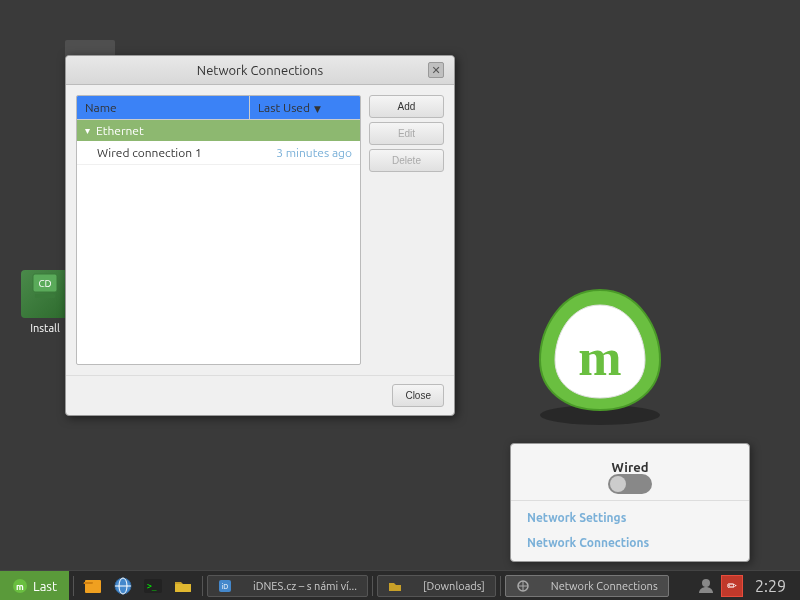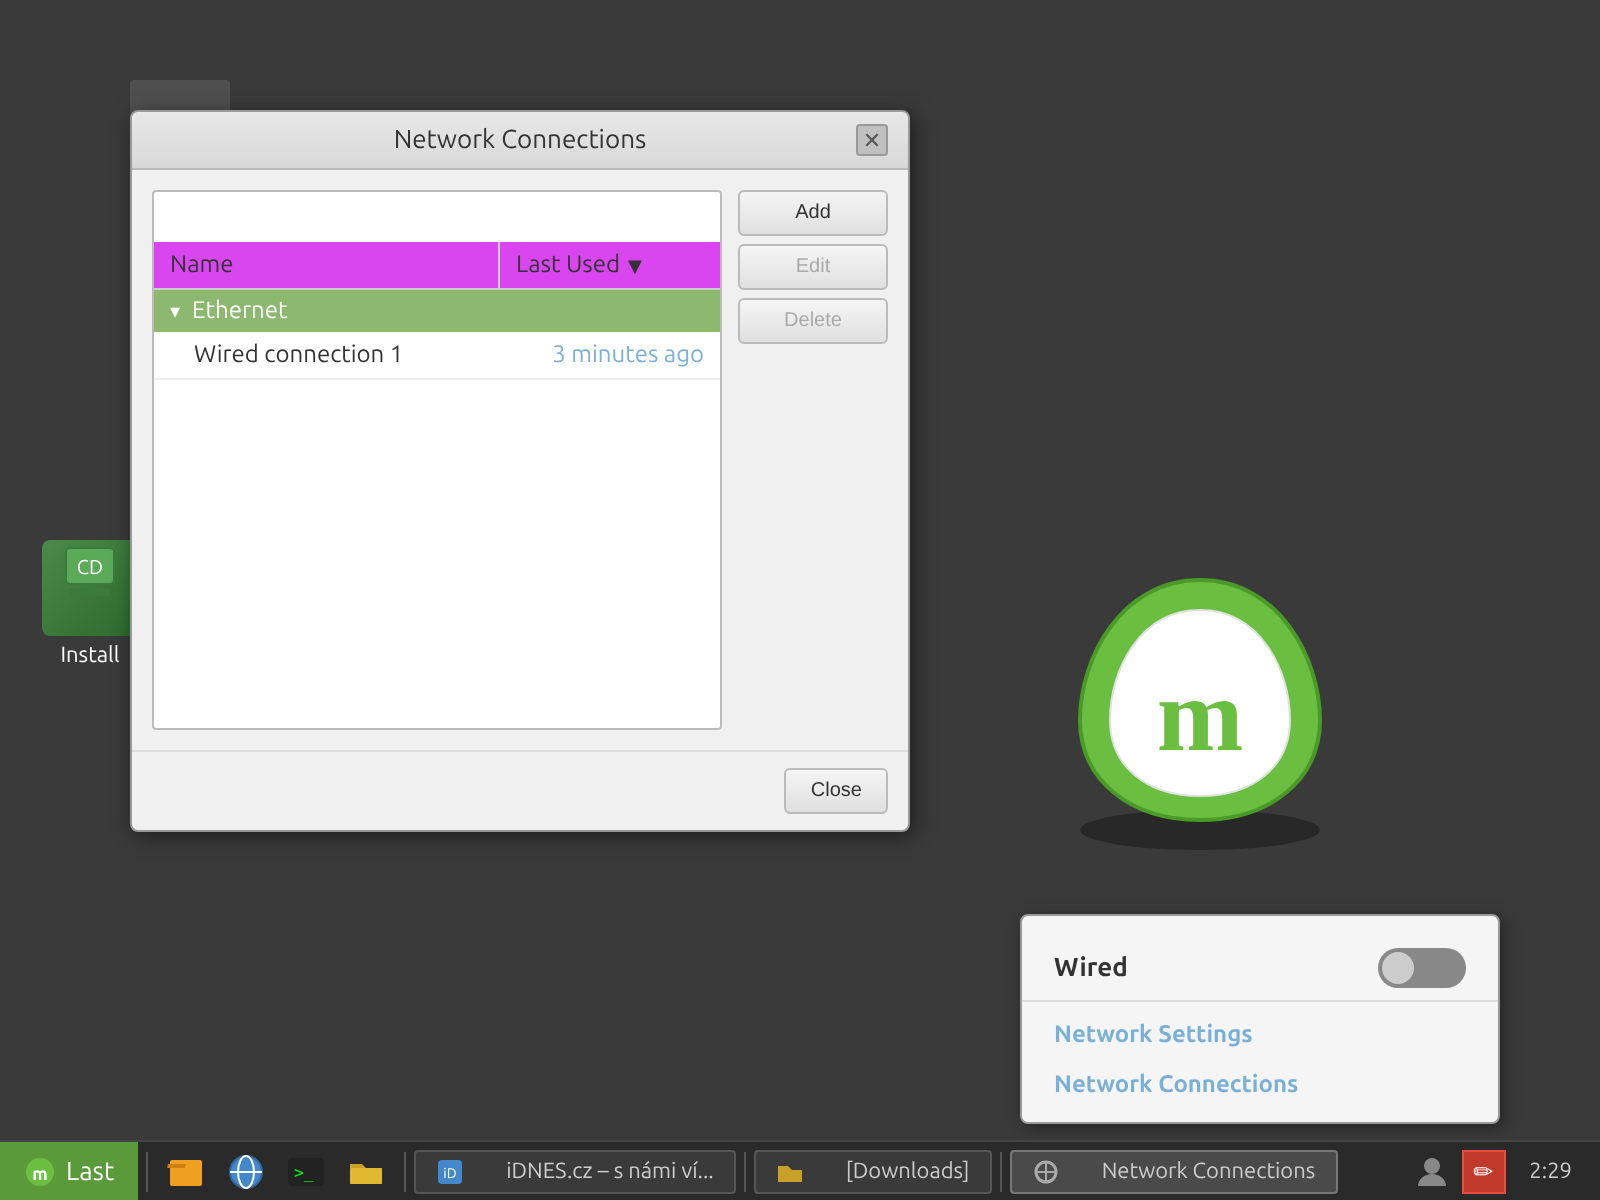--- a/index.html
+++ b/index.html
@@ -104,23 +104,22 @@
       flex: 1;
       border: 1px solid #bbb;
       background: white;
       border-radius: 2px;
       overflow: hidden;
       min-height: 270px;
     }
 
     .list-header {
       display: flex;
-      background: #d946ef;
+      background: #3b82f6;
       border-bottom: 1px solid #ccc;
-      margin-top: 25px;
     }
     .list-header-name {
       flex: 1;
       padding: 5px 8px;
       font-size: 12px;
       color: #333;
       border-right: 1px solid #ccc;
     }
     .list-header-lastused {
       padding: 5px 8px;
@@ -209,20 +208,21 @@
       box-shadow: 2px 2px 8px rgba(0,0,0,0.4);
       padding: 10px 0 6px 0;
     }
     .network-popup-wired {
       display: flex;
       align-items: center;
       justify-content: space-between;
       padding: 6px 16px;
       border-bottom: 1px solid #ddd;
       margin-bottom: 4px;
+      flex-direction: column;
     }
     .wired-label {
       font-size: 13px;
       color: #333;
       font-weight: bold;
     }
     .toggle-switch {
       width: 44px;
       height: 20px;
       background: #888;
@@ -301,21 +301,21 @@
     }
     .taskbar-right {
       margin-left: auto;
       display: flex;
       align-items: center;
       gap: 4px;
       padding-right: 6px;
     }
     .taskbar-clock {
       color: #ccc;
-      font-size: 11px;
+      font-size: 16px;
       padding: 0 8px;
     }
     .taskbar-tray-icon {
       width: 22px;
       height: 22px;
       display: flex;
       align-items: center;
       justify-content: center;
       cursor: pointer;
     }

